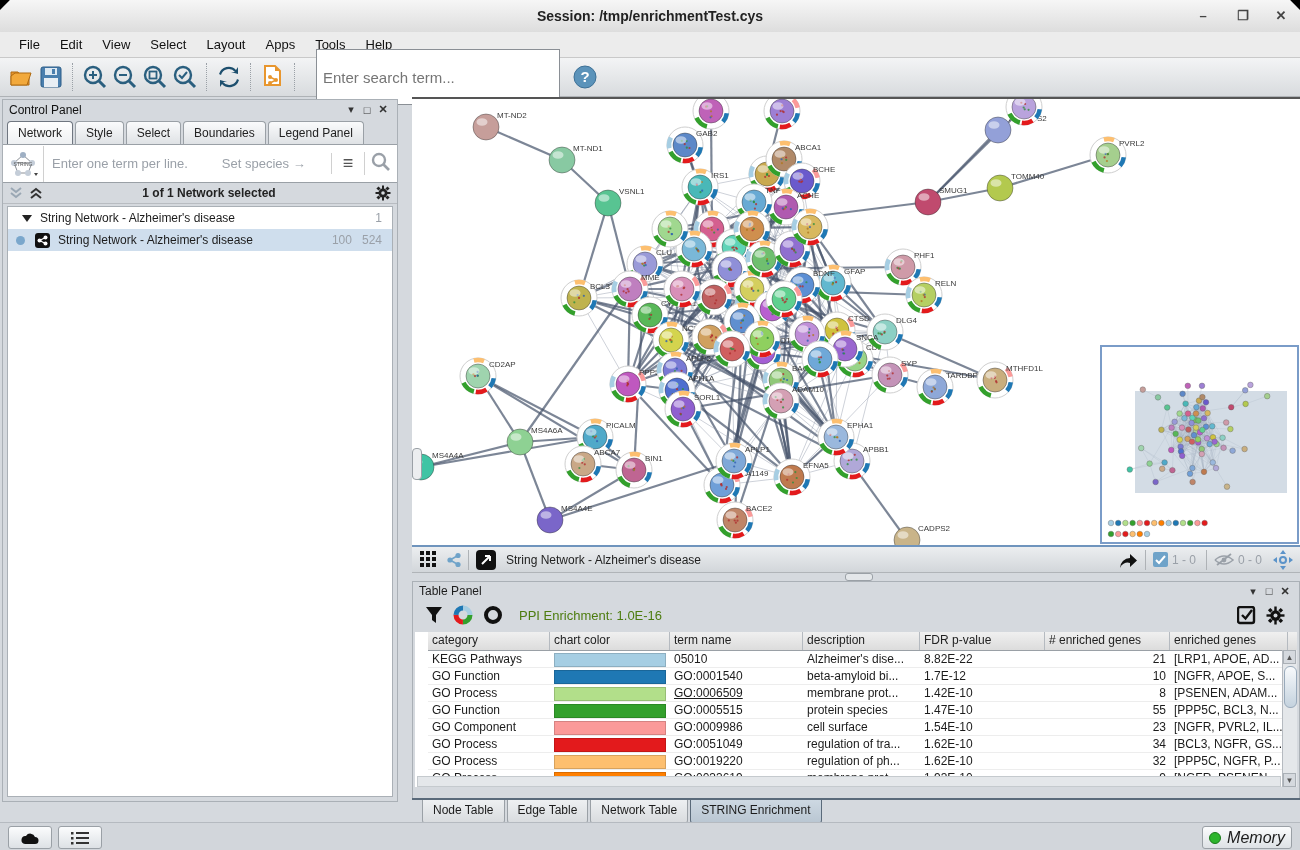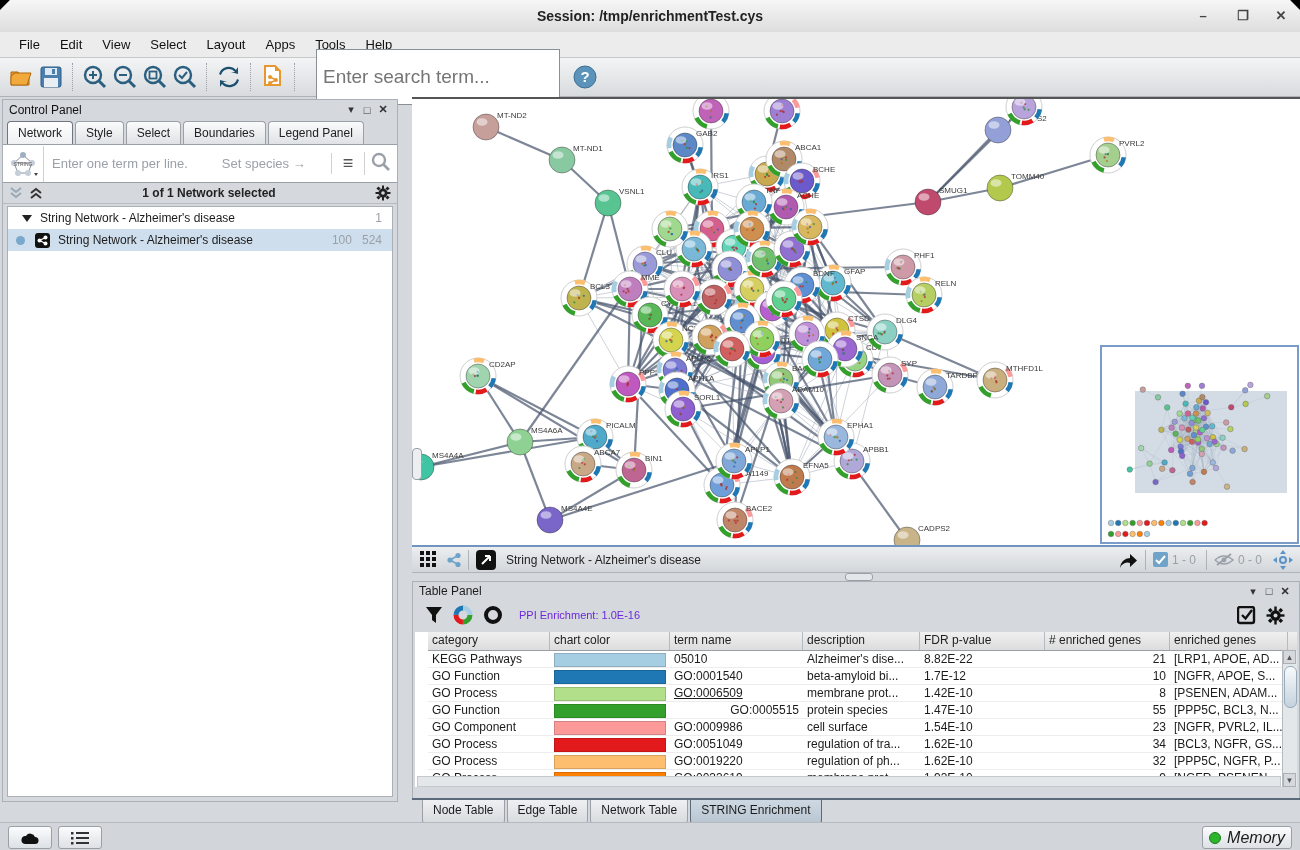--- a/index.html
+++ b/index.html
@@ -14,21 +14,21 @@
   .corner{width:14px;height:14px;background:#000;}
   
   #menubar{left:0;top:32px;width:1300px;height:26px;background:#ececec;border-bottom:1px solid #c9c9c9;
            display:flex;align-items:center;padding-left:10px;box-sizing:border-box;gap:2px;}
   .menu-item{padding:3px 9px;font-size:13px;color:#111;}
   
   #toolbar{left:0;top:58px;width:1300px;height:38px;background:linear-gradient(#f3f4f5,#d8dbde);
            border-bottom:1px solid #aeb2b6;display:flex;align-items:center;}
   .tb-sep{width:1px;height:28px;margin:0 6px;border-left:1px dotted #9aa0a6;}
   .tb-ico{width:30px;height:30px;display:flex;align-items:center;justify-content:center;}
-  #search-box{width:230px;height:22px;border:1px solid #8a8f95;background:#fff;font-size:19px;
+  #search-box{width:230px;height:22px;border:1px solid #8a8f95;background:#fff;font-size:15px;
               padding:16px 6px;color:#7f1d1d;font-family:"Liberation Sans",sans-serif;}
   
   #cpanel{left:2px;top:99px;width:396px;height:703px;background:#d5d9de;border:1px solid #aab0b6;box-sizing:border-box;}
   #cp-header{height:19px;display:flex;align-items:center;padding:0 6px;}
   #cp-title{flex:1;font-size:12px;color:#111;}
   .panel-ctl{width:16px;text-align:center;color:#333;font-size:11px;}
   #cp-tabs{display:flex;padding:2px 4px 0 4px;gap:2px;}
   .cp-tab{border:1px solid #9aa0a6;border-bottom:none;border-radius:4px 4px 0 0;padding:4px 10px;
           background:linear-gradient(#fafbfc,#dfe2e5);font-size:12px;color:#222;}
   .cp-tab.active{background:linear-gradient(#ffffff,#eef0f2);border-color:#6f7680;font-weight:normal;}
@@ -51,21 +51,21 @@
   #net-title{flex:1;font-size:12px;color:#222;padding-left:10px;}
   .nt-sep{width:1px;height:20px;border-left:1px solid #aeb2b6;margin:0 6px;}
   .gray-stat{color:#9aa0a8;font-size:12px;margin:0 4px;}
   #split-pill{left:845px;top:573px;width:26px;height:6px;border:1px solid #9aa0a6;border-radius:3px;background:#e4e7ea;}
   #collapse-pill{left:412px;top:448px;width:8px;height:30px;border:1px solid #9aa0a6;border-radius:4px;background:#eceef0;}
   
   #tpanel{left:412px;top:581px;width:888px;height:219px;background:#d5d9de;border:1px solid #aab0b6;box-sizing:border-box;}
   #tp-header{height:18px;display:flex;align-items:center;padding:0 6px;}
   #tp-title{flex:1;font-size:12px;}
   #tp-toolbar{height:30px;display:flex;align-items:center;padding:0 6px;gap:10px;}
-  #ppi-text{font-size:11px;color:#6d28d9;margin-left:6px;flex:1;}
+  #ppi-text{font-size:13px;color:#4d7c0f;margin-left:6px;flex:1;}
   #tablewrap{position:absolute;left:2px;right:2px;top:50px;bottom:12px;background:#fff;overflow:hidden;padding-left:13px;}
   #thead{display:flex;height:18px;background:linear-gradient(#f0f0f0,#dcdcdc);border-bottom:1px solid #9aa0a6;}
   .th{box-sizing:border-box;border-right:1px solid #b5bac0;padding:1px 4px;font-size:12px;color:#222;overflow:hidden;white-space:nowrap;}
   .tr{display:flex;height:16px;border-bottom:1px solid #ededed;}
   .td{box-sizing:border-box;padding:0 4px;font-size:12px;white-space:nowrap;overflow:hidden;line-height:16px;}
   .td.num{text-align:right;}
   .swatch{height:12px;margin-top:2px;border:1px solid rgba(0,0,0,.15);}
   #vscroll{position:absolute;right:0;top:18px;bottom:0;width:14px;background:#e4e7ea;border-left:1px solid #b5bac0;}
   .scr-btn{position:absolute;left:0;width:13px;height:14px;background:#d5d9de;border:1px solid #aab0b6;box-sizing:border-box;
            font-size:8px;text-align:center;line-height:13px;color:#555;}
@@ -2616,21 +2616,21 @@
             <div class="td" style="width: 117px;">membrane prot...</div>
             <div class="td" style="width: 125px;">1.42E-10</div>
             <div class="td num" style="width: 125px;">8</div>
             <div class="td" style="width: 118px;">[PSENEN, ADAM...</div>
           </div>
           <div class="tr">
             <div class="td" style="width: 122px;">GO Function</div>
             <div class="td" style="width: 120px;">
               <div class="swatch" style="background: rgb(51, 160, 44);"></div>
             </div>
-            <div class="td" style="width: 133px; text-align: right;">GO:0005515</div>
+            <div class="td" style="width: 133px;">GO:0005515</div>
             <div class="td" style="width: 117px;">protein species</div>
             <div class="td" style="width: 125px;">1.47E-10</div>
             <div class="td num" style="width: 125px;">55</div>
             <div class="td" style="width: 118px;">[PPP5C, BCL3, N...</div>
           </div>
           <div class="tr">
             <div class="td" style="width: 122px;">GO Component</div>
             <div class="td" style="width: 120px;">
               <div class="swatch" style="background: rgb(251, 154, 153);"></div>
             </div>

